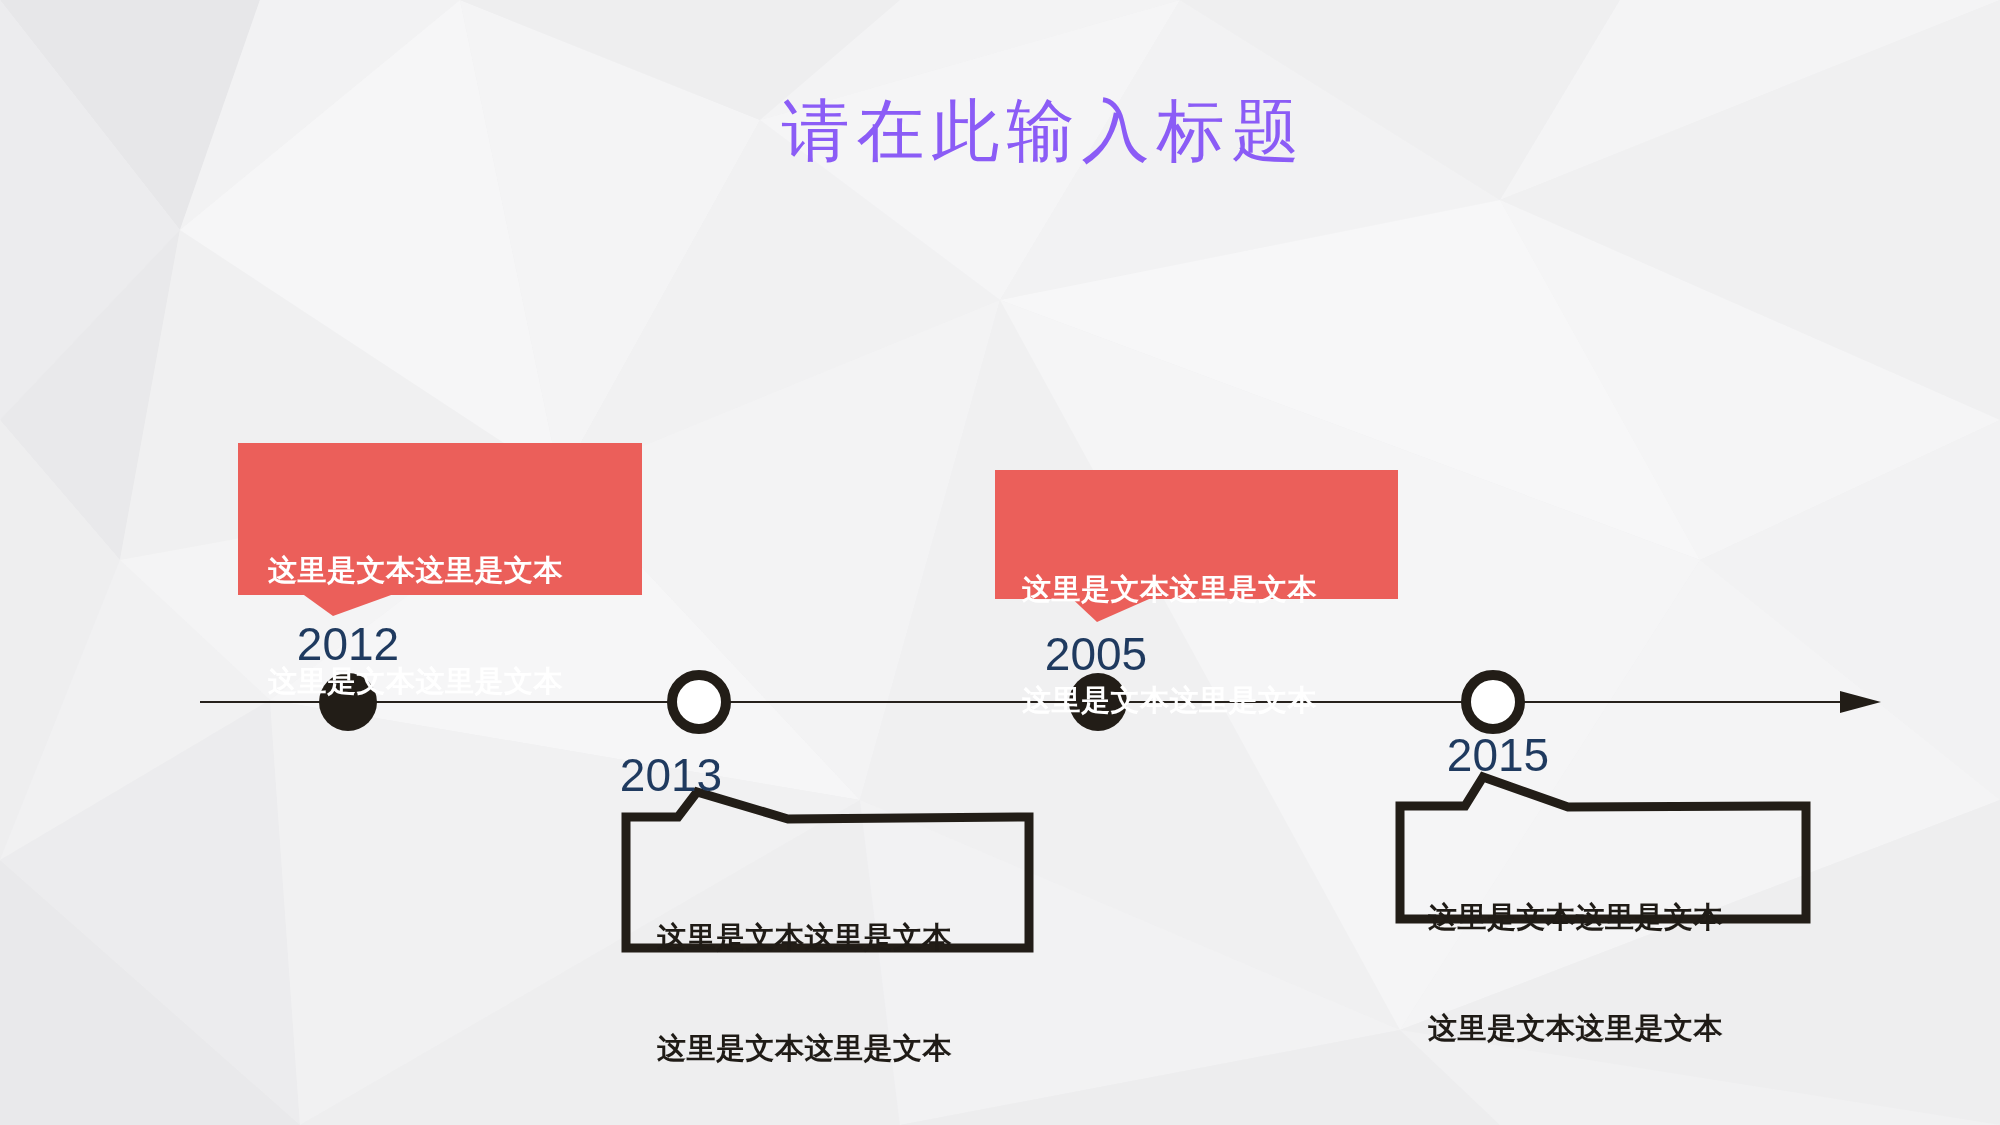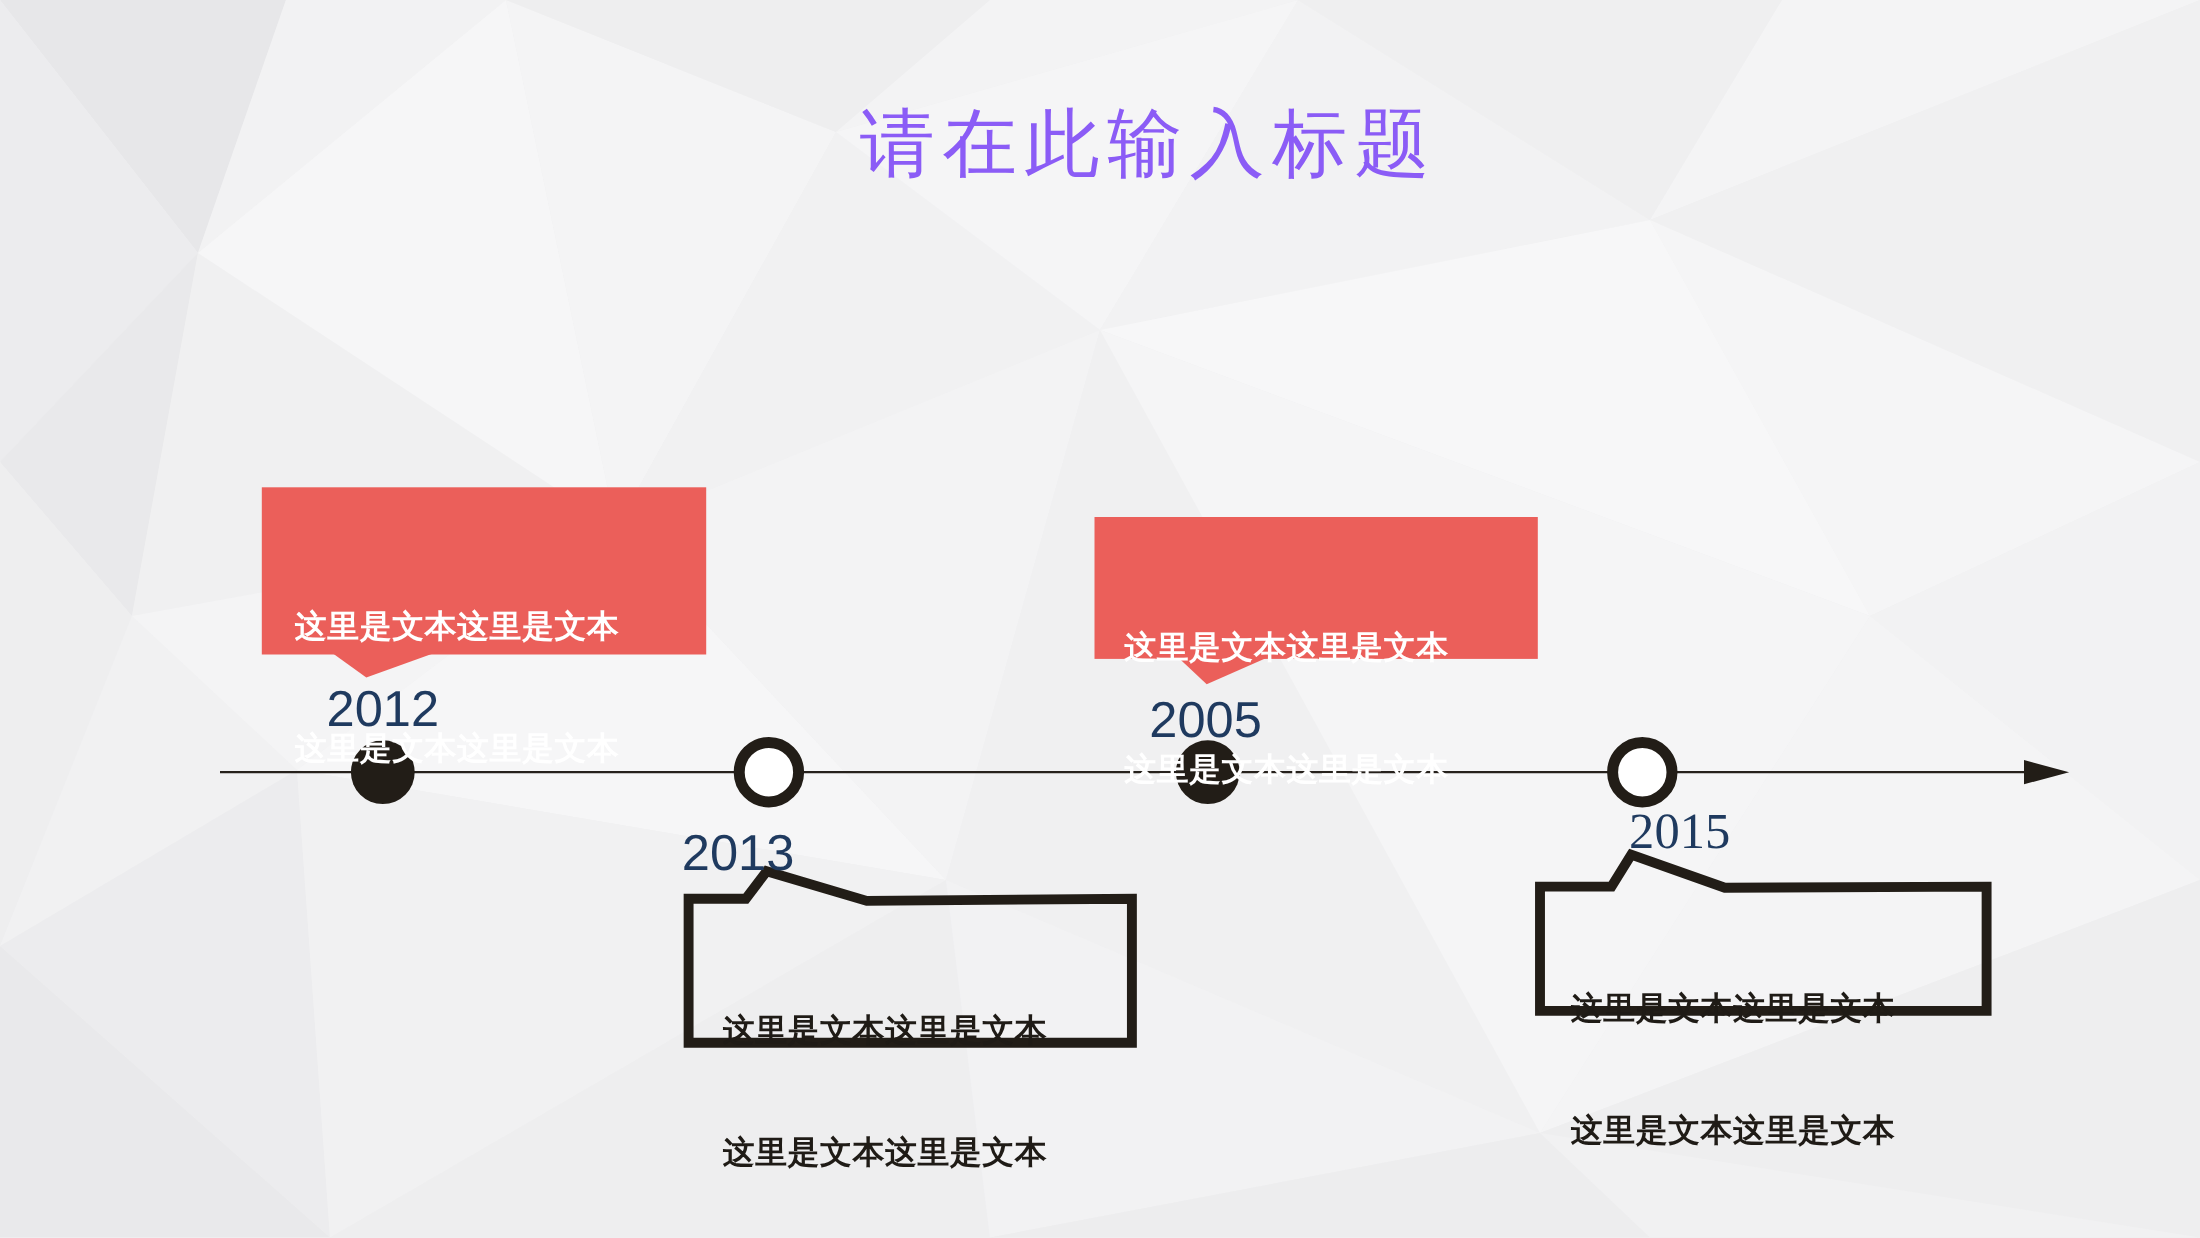--- a/index.html
+++ b/index.html
@@ -87,21 +87,21 @@
   <circle cx="699" cy="702" r="27" fill="#ffffff" stroke="#221D17" stroke-width="10"></circle>
   <circle cx="1098" cy="702" r="29" fill="#221D17"></circle>
   <circle cx="1493" cy="702" r="27" fill="#ffffff" stroke="#221D17" stroke-width="10"></circle>
 </svg>
 
 <div class="txt slide-title">请在此输入标题</div>
 
 <div class="txt year-label" style="left:238px;top:617px;">2012</div>
 <div class="txt year-label" style="left:561px;top:736px;margin-top:12px;">2013</div>
 <div class="txt year-label" style="left:986px;top:627px;">2005</div>
-<div class="txt year-label" style="left:1417px;top:728px;font-family:Liberation Serif, serif;">2015</div>
+<div class="txt year-label" style="left:1388px;top:728px;">2015</div>
 
 <div class="txt callout-text on-red" style="left:268px;top:478px;">
   <div>这里是文本这里是文本</div>
   <div>这里是文本这里是文本</div>
 </div>
 
 <div class="txt callout-text on-red" style="left:1022px;top:497px;">
   <div>这里是文本这里是文本</div>
   <div>这里是文本这里是文本</div>
 </div>

